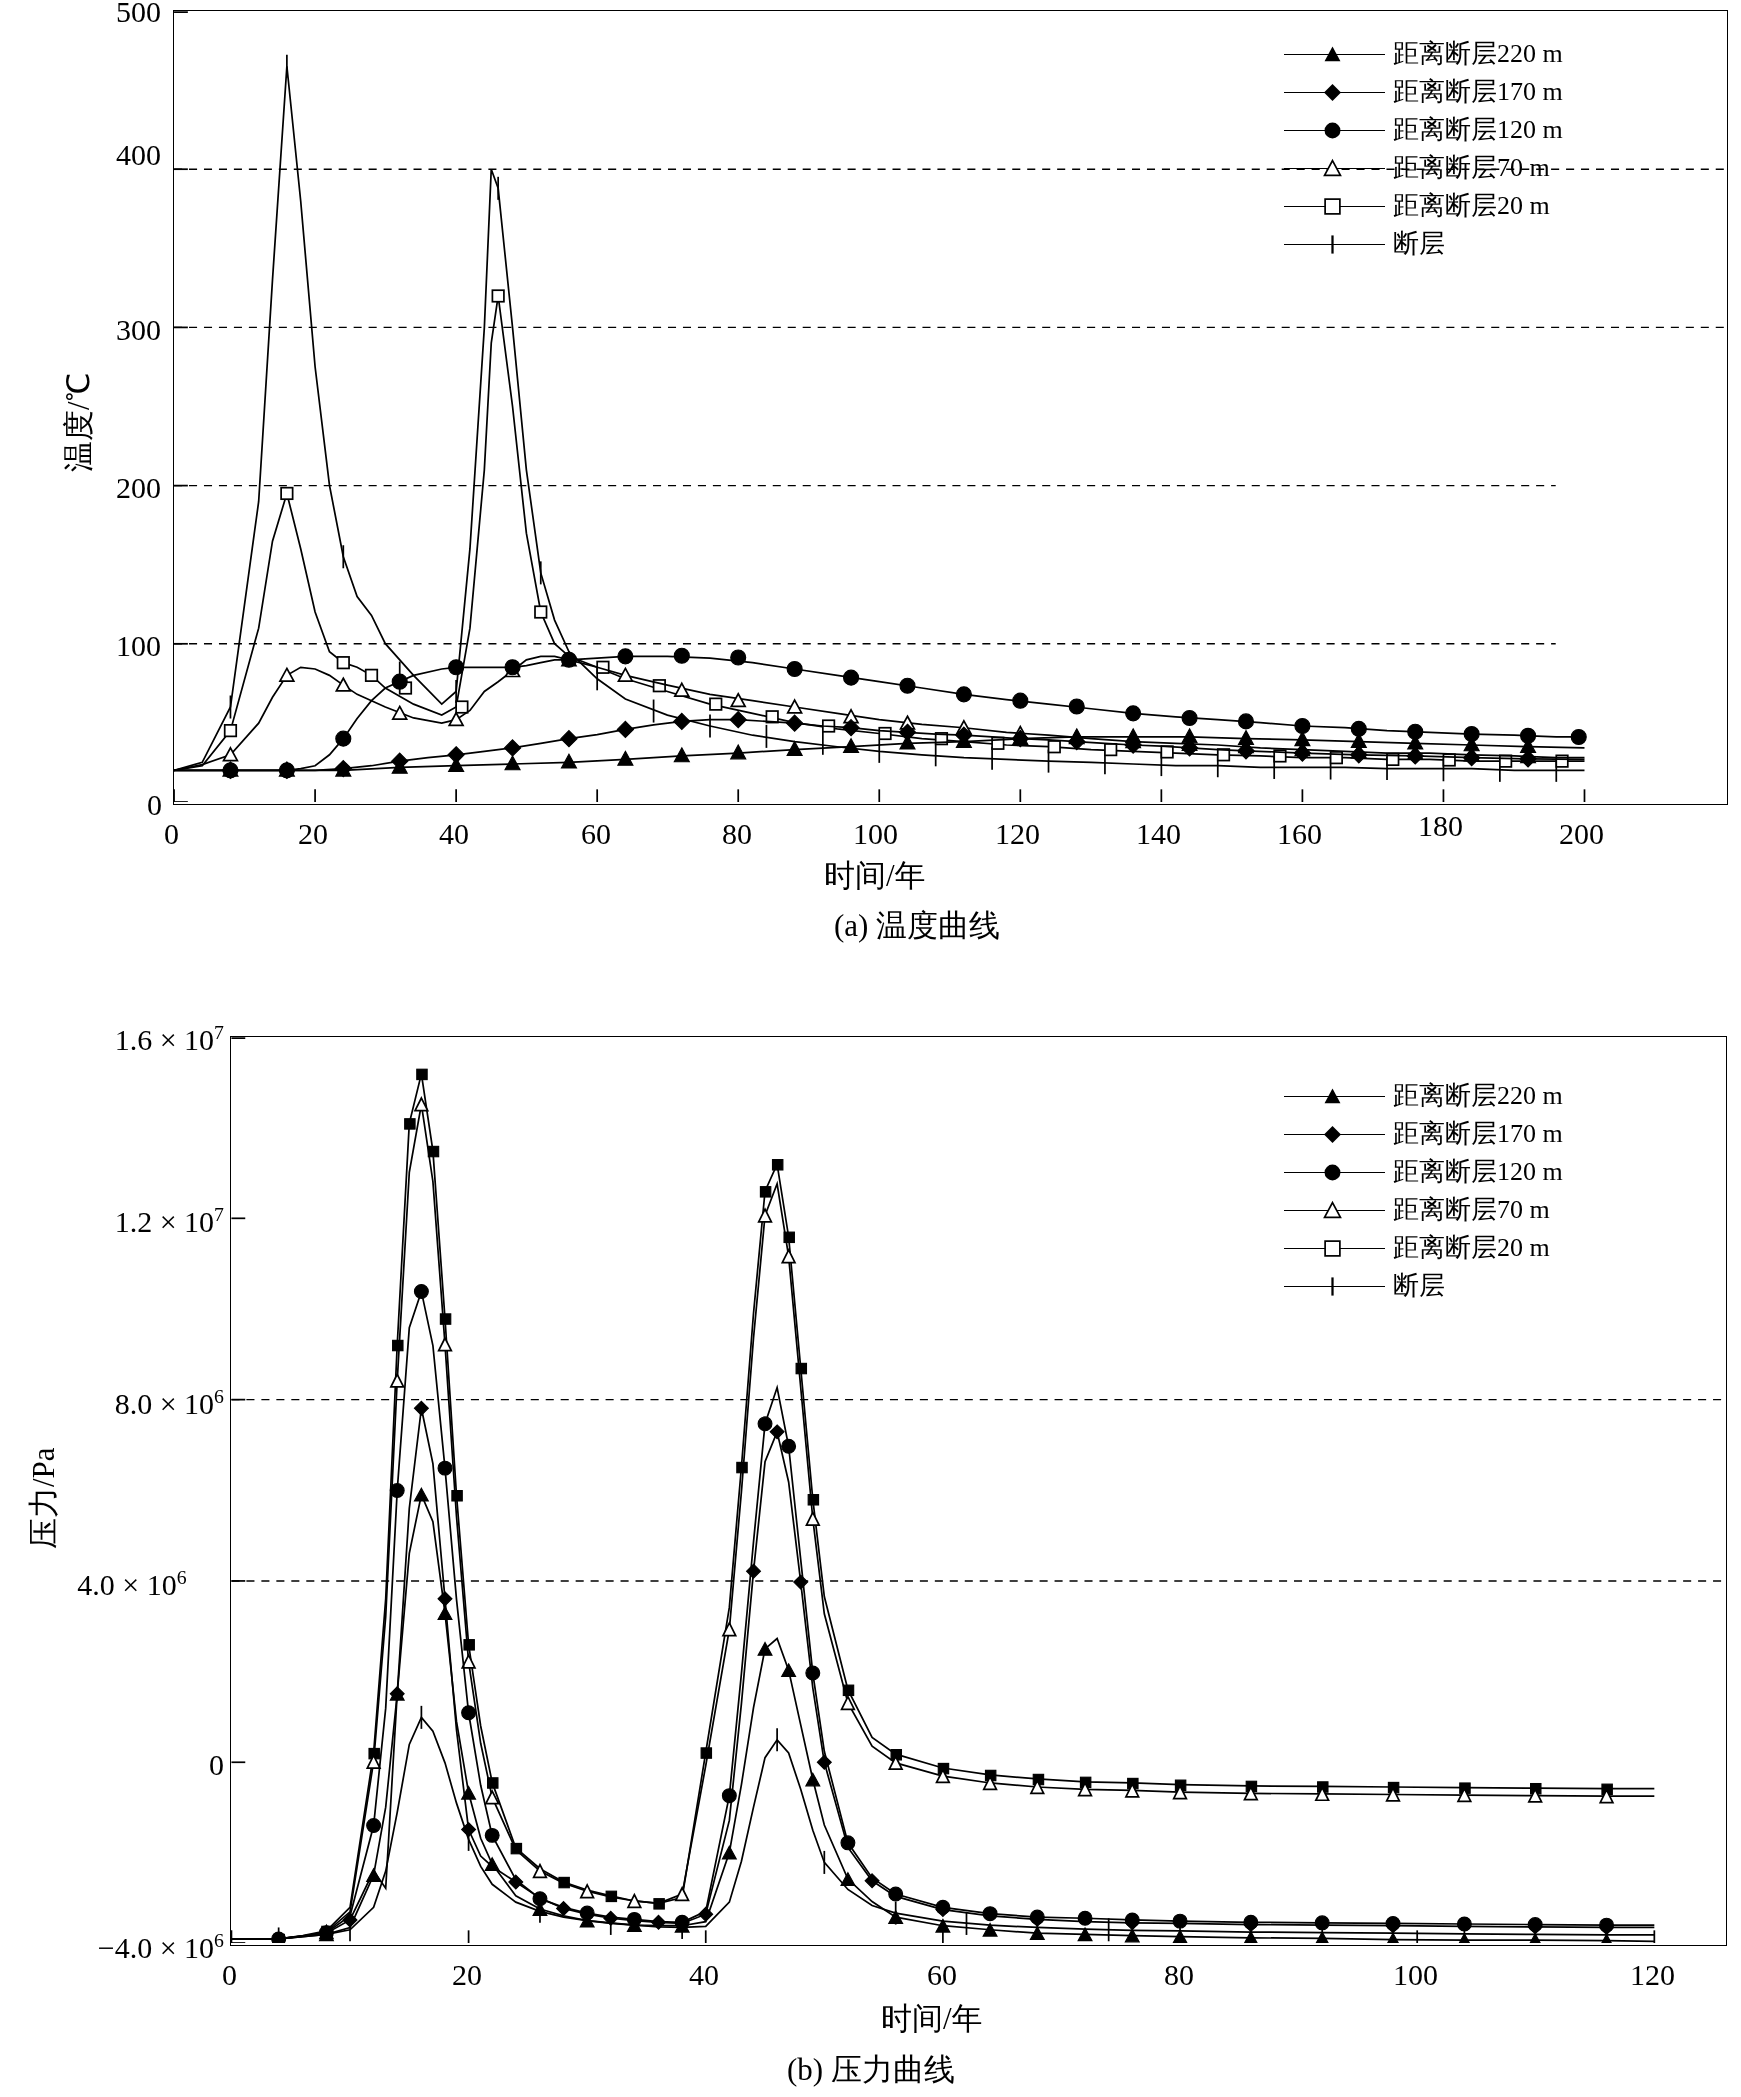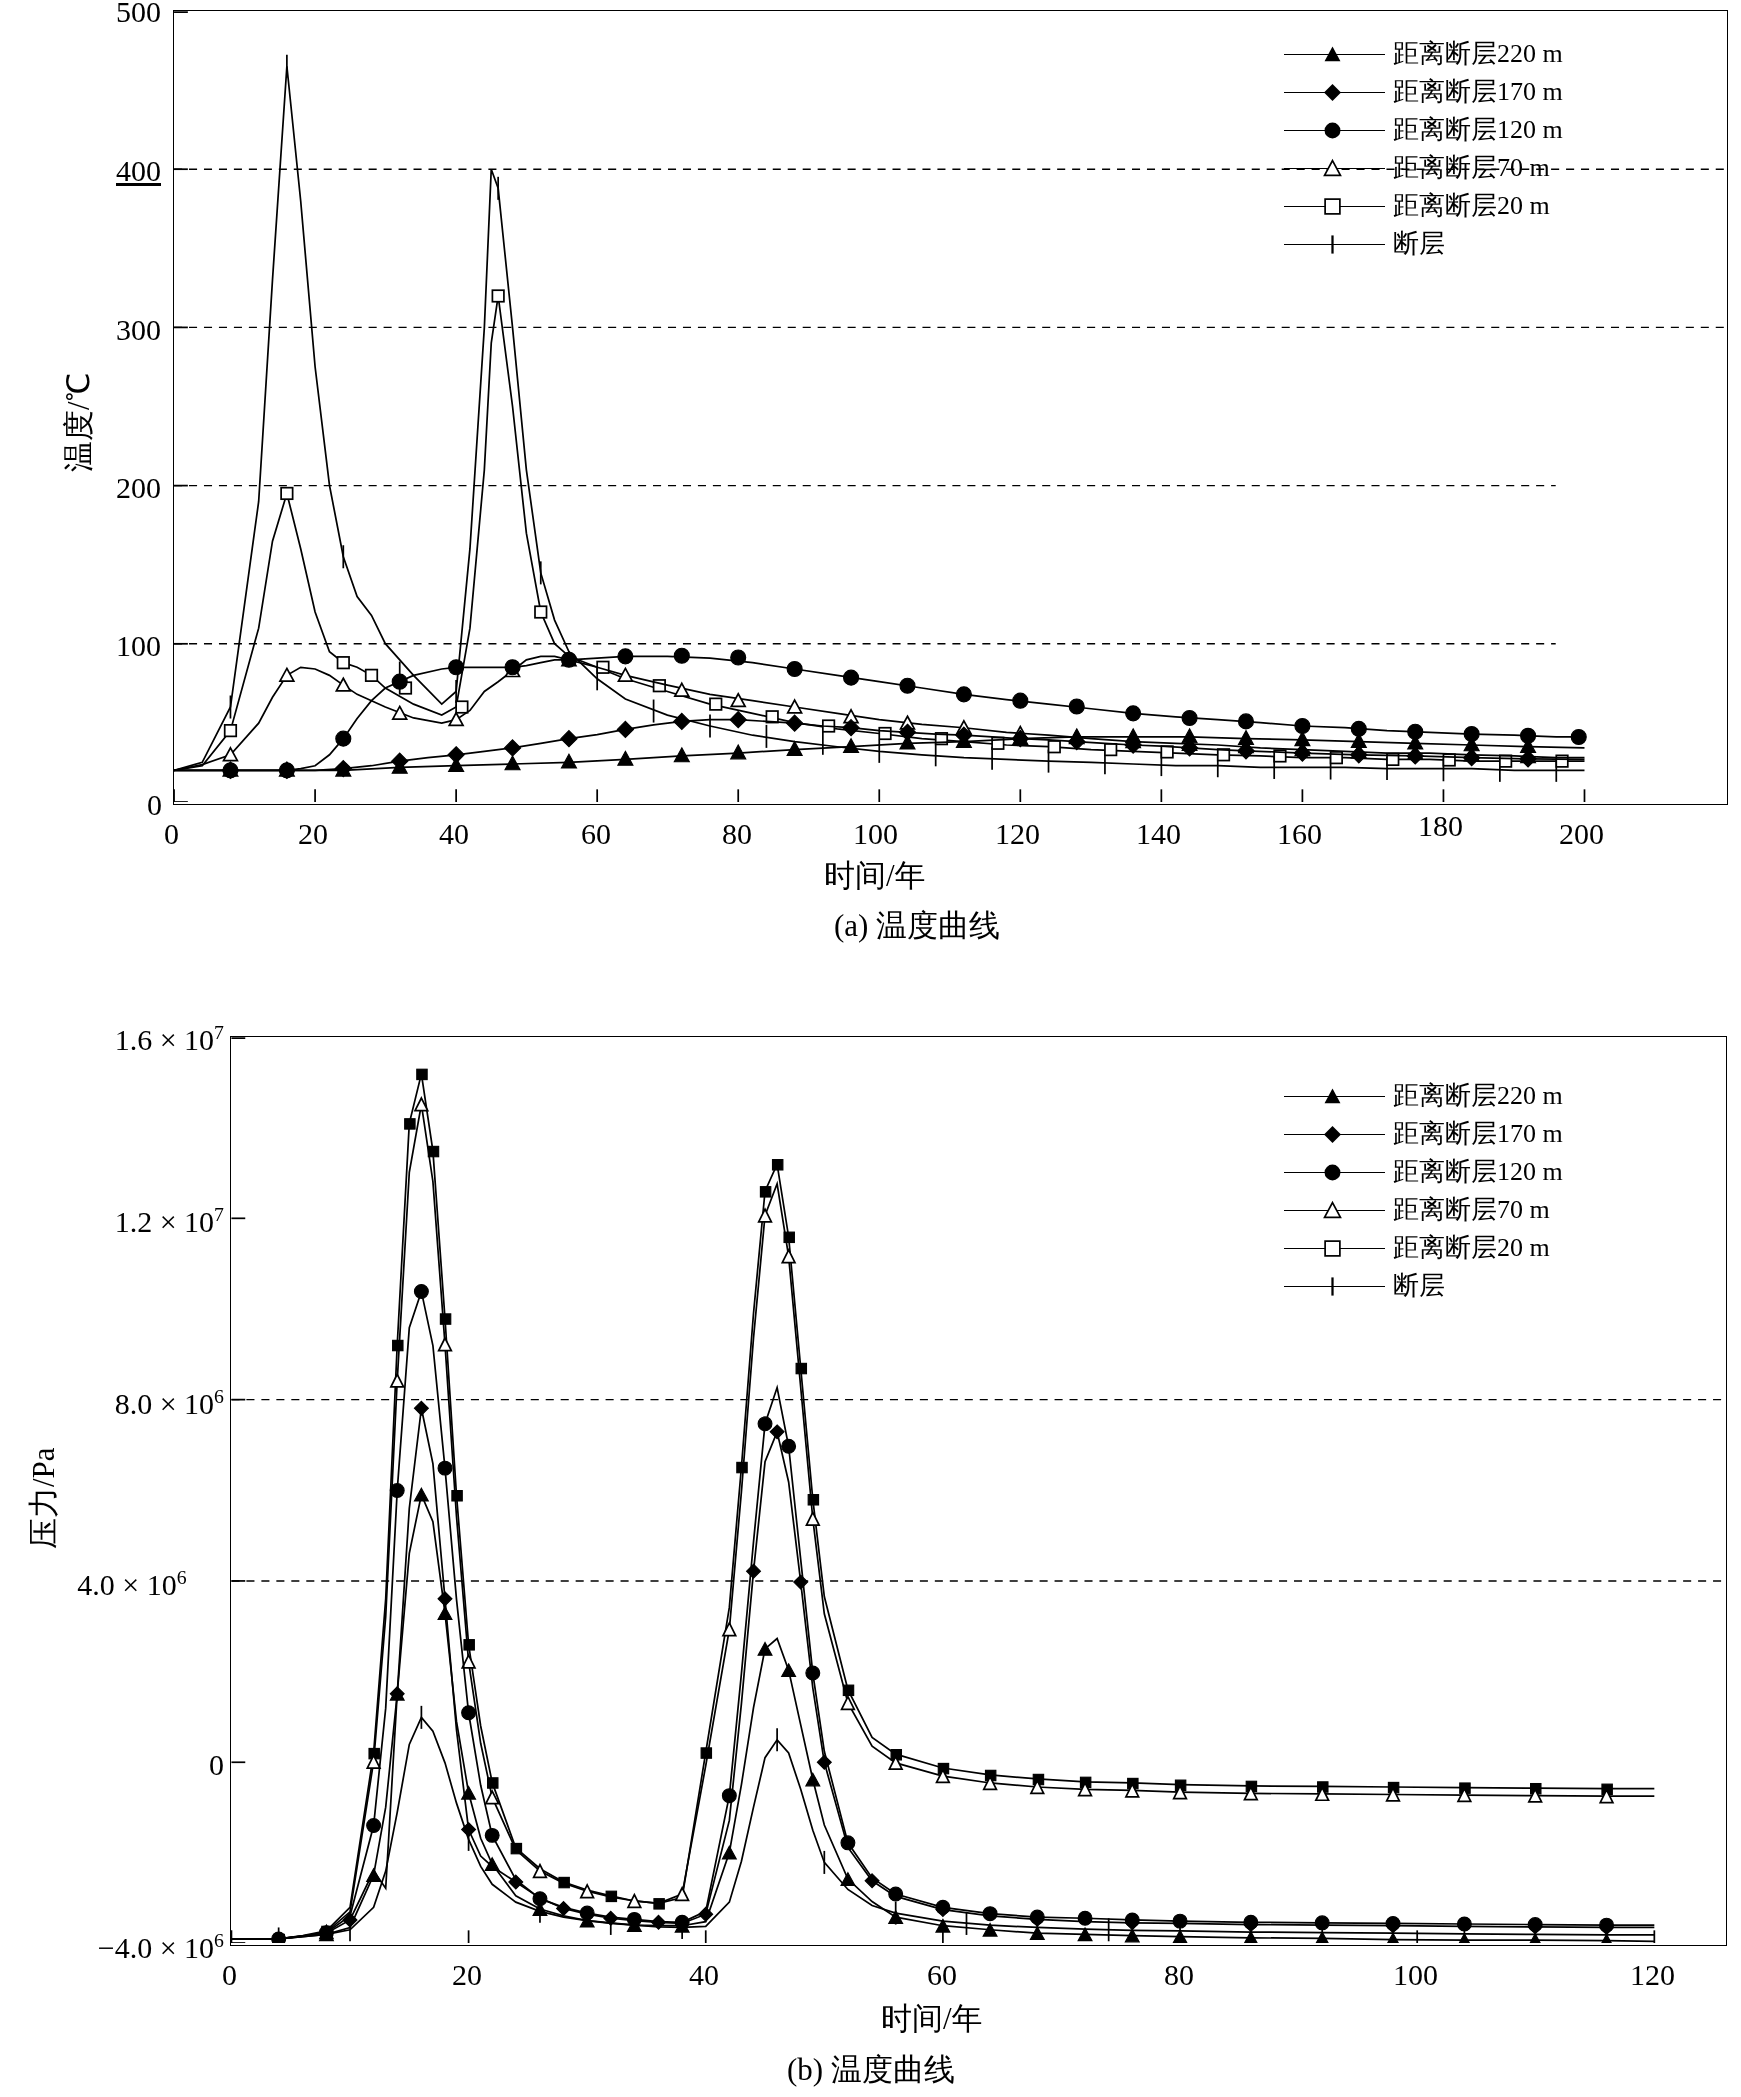--- a/index.html
+++ b/index.html
@@ -242,21 +242,21 @@
           <polygon points="2254,1261 2267,1285 2241,1285"></polygon>
           <polygon points="2352,1264 2365,1288 2339,1288"></polygon>
         </g>
       </svg>
     </div>
 
     <div class="ytick-label" style="left:104px;top:788px;width:58px;">0</div>
     <div class="ytick-label" style="left:86px;top:629px;width:75px;">100</div>
     <div class="ytick-label" style="left:86px;top:471px;width:75px;">200</div>
     <div class="ytick-label" style="left:86px;top:313px;width:75px;">300</div>
-    <div class="ytick-label" style="left:86px;top:154px;width:75px;text-decoration:underline;">400</div>
+    <div class="ytick-label" style="left:86px;top:138px;width:75px;">400</div>
     <div class="ytick-label" style="left:86px;top:-4.6px;width:75px;">500</div>
 
     <div class="tick-label" style="left:164px;top:817px;">0</div>
     <div class="tick-label" style="left:298px;top:817px;">20</div>
     <div class="tick-label" style="left:439px;top:817px;">40</div>
     <div class="tick-label" style="left:581px;top:817px;">60</div>
     <div class="tick-label" style="left:722px;top:817px;">80</div>
     <div class="tick-label" style="left:853px;top:817px;">100</div>
     <div class="tick-label" style="left:995px;top:817px;">120</div>
     <div class="tick-label" style="left:1136px;top:817px;">140</div>
@@ -560,21 +560,21 @@
 
     <div class="tick-label" style="left:222px;top:985px;">0</div>
     <div class="tick-label" style="left:452px;top:985px;">20</div>
     <div class="tick-label" style="left:689px;top:985px;">40</div>
     <div class="tick-label" style="left:927px;top:985px;">60</div>
     <div class="tick-label" style="left:1164px;top:985px;">80</div>
     <div class="tick-label" style="left:1393px;top:985px;">100</div>
     <div class="tick-label" style="left:1630px;top:985px;">120</div>
 
     <div class="xlabel" style="left:881px;top:1025px;">时间/年</div>
-    <div class="caption" style="left:0px;top:1076px;">(b) 温度曲线</div>
+    <div class="caption" style="left:0px;top:1076px;">(b) 压力曲线</div>
 
     <div class="legend" style="left:1284px;top:104px;">
       <div class="legend-row">
         <span class="legend-sym">
           <span class="ln"></span>
           <svg class="mk" viewBox="0 0 44 40">
               <polygon points="22,6 36,32 8,32" fill="#000"></polygon>
             </svg>
         </span>
         <span class="legend-text">距离断层220 m</span>

